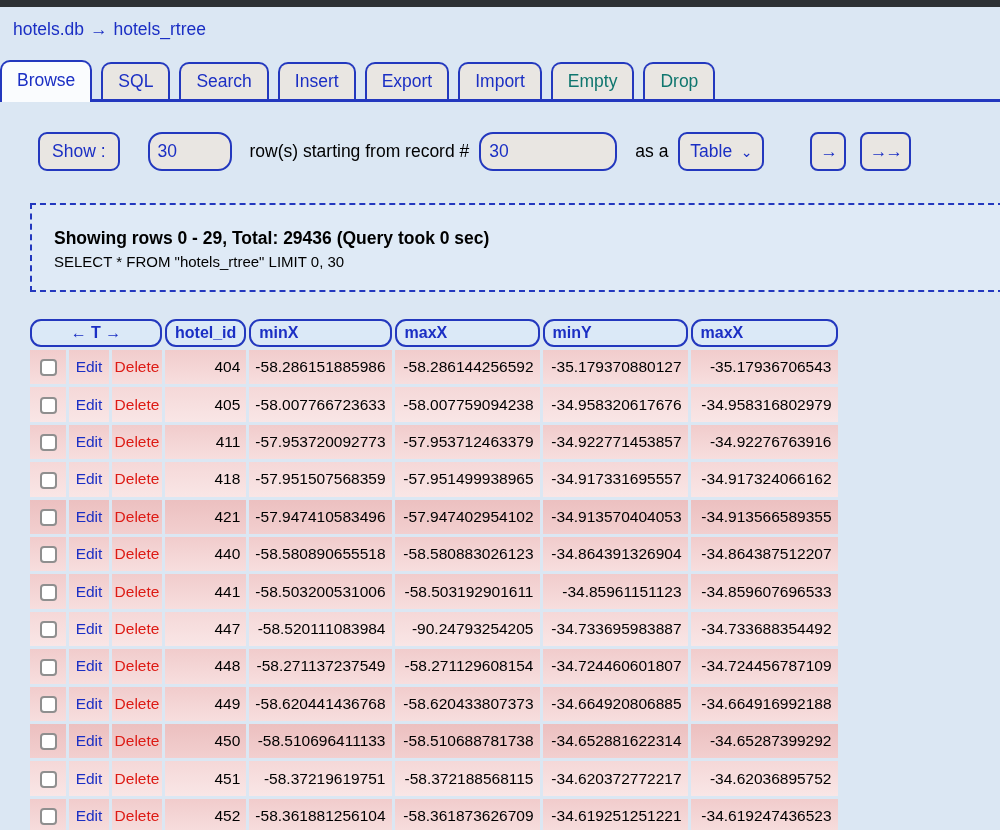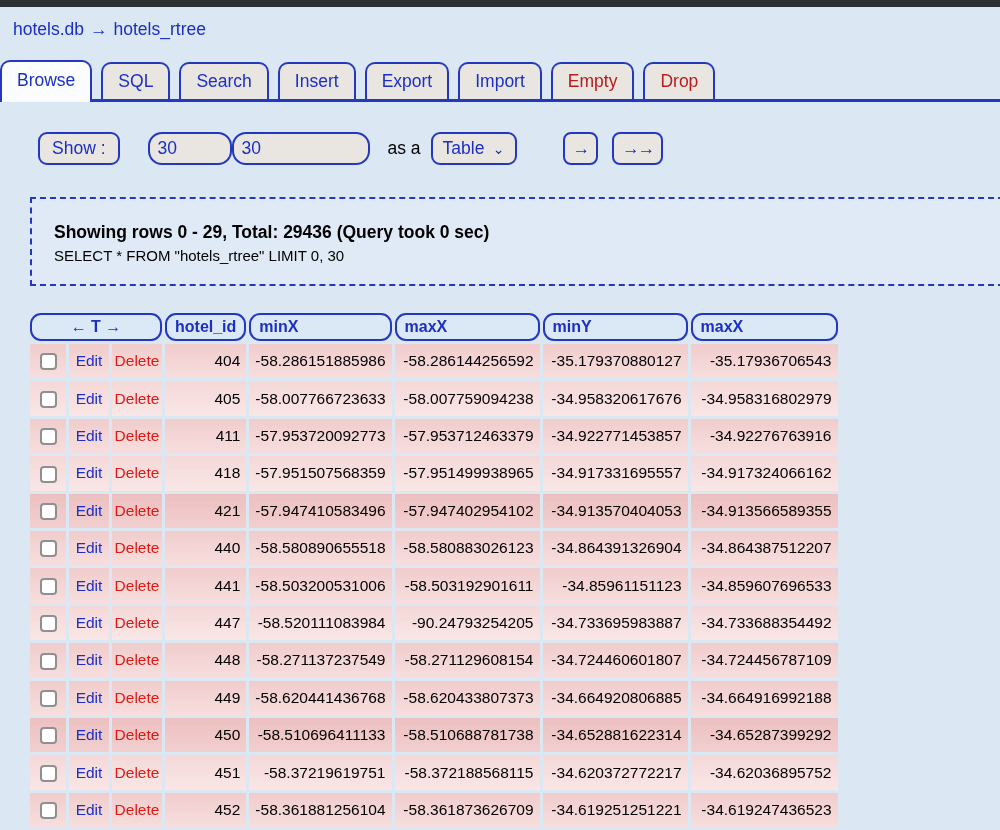--- a/index.html
+++ b/index.html
@@ -19,29 +19,29 @@
   
   .tabs-wrap { margin-top: 20px; position: relative; }
   .tabs { display: flex; align-items: flex-end; gap: 9px; }
   .tab {
     height: 37px; padding: 0 15px; display: flex; align-items: center;
     background: #e9e6e2; border: 2px solid #2338be; border-bottom: none;
     border-radius: 10px 10px 0 0; color: #1b2fc4; font-size: 17.5px;
     cursor: pointer; white-space: nowrap; position: relative; z-index: 1;
   }
   .tab.active { background: #fafcfe; height: 42px; margin-bottom: -3px; z-index: 3; padding-bottom: 3px; }
-  .tab.danger { color: #b91c1c; }
+  .tab.danger { color: #0f766e; }
   .tabline { height: 3px; background: #2338be; width: 100%; position: relative; z-index: 2; }
 
   
   .controls { display: flex; align-items: center; margin: 30px 0 0 38px; font-size: 17.5px; }
   .btn, .field, .selectbox {
     background: #e9e6e2; border: 2px solid #2338be; border-radius: 9px;
     color: #1b2fc4; font-size: 17.5px; font-family: "Liberation Sans", sans-serif;
-    height: 33px;
+    height: 39px;
   }
   .btn { padding: 0 12px; display: inline-flex; align-items: center; justify-content: center; cursor: pointer; }
   .field { width: 84px; padding: 0 8px; border-radius: 14px; }
   .field.wide { width: 138px; }
   .lbl { color: #000; margin: 0 10px 0 18px; }
   .lbl.first { margin-left: 18px; margin-right: 10px; }
   .selectbox { width: 86px; display: inline-flex; align-items: center; justify-content: space-between; padding: 8px 10px; cursor: pointer; }
   .chev { font-size: 14px; margin-left: 6px; }
   .navbtns { display: inline-flex; gap: 14px; margin-left: 46px; }
   .navbtn { min-width: 35px; padding: 0 8px; border-radius: 8px; letter-spacing: -2px; }
@@ -99,20 +99,21 @@
       <div class="tab danger">Empty</div>
       <div class="tab danger">Drop</div>
     </div>
   <div class="tabline"></div>
 </div>
 
 <div class="controls">
   <button class="btn">Show :</button>
   <span class="lbl first" style="margin:0 0 0 28px;"></span>
   <input class="field" value="30" style="">
+  <span class="lbl">row(s) starting from record #</span>
   <input class="field wide" value="30" style="">
   <span class="lbl">as a</span>
   <div class="selectbox">
     <span>Table</span>
     <span class="chev">⌄</span>
   </div>
   <div class="navbtns">
     <button class="btn navbtn">→</button>
     <button class="btn navbtn">→→</button>
   </div>

